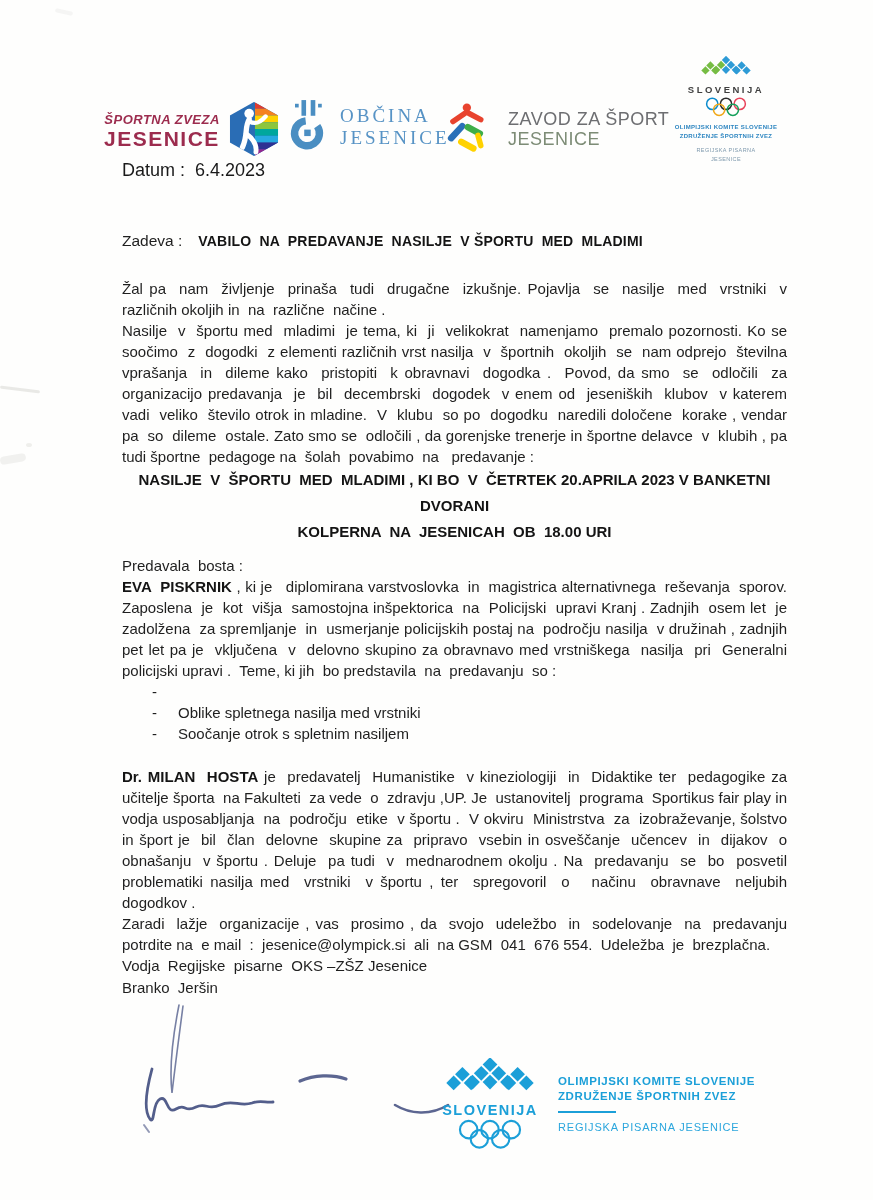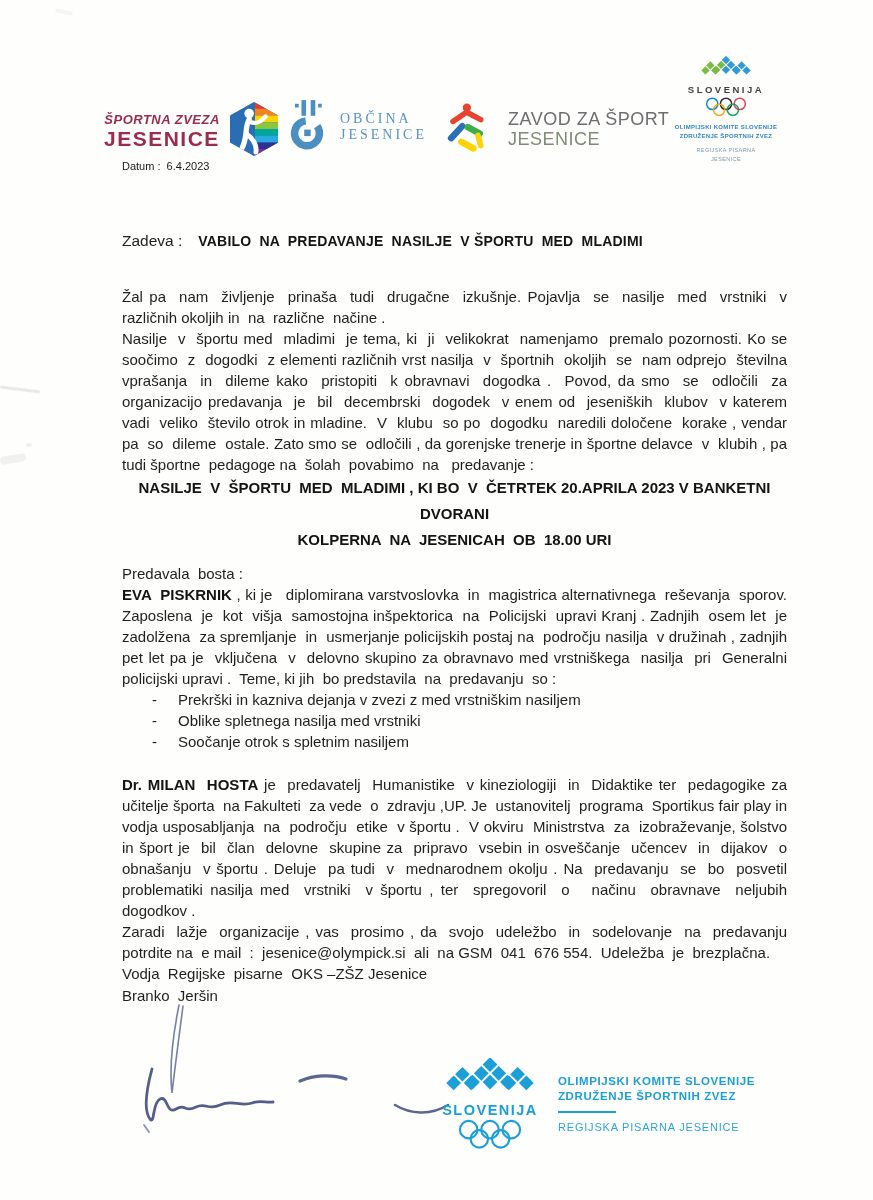--- a/index.html
+++ b/index.html
@@ -8,34 +8,34 @@
     position:relative;width:873px;height:1200px;margin:0 auto;
     background:#fefefd;overflow:hidden;color:#1f1f1f;
   }
   
   .logo{position:absolute;display:flex;align-items:center;}
   .logo-szj{left:104px;top:100px;gap:6px;}
   .szj-text{text-align:right;color:#9c2c4e;font-weight:bold;line-height:1;}
   .szj-line1{font-size:13px;letter-spacing:.5px;font-style:italic;}
   .szj-line2{font-size:21px;letter-spacing:1.5px;margin-top:2px;}
   .logo-obcina{left:283px;top:97px;gap:9px;}
-  .obcina-text{font-family:"Liberation Serif","DejaVu Serif",serif;color:#5793c5;line-height:1.15;font-size:14px;letter-spacing:3px;}
+  .obcina-text{font-family:"Liberation Serif","DejaVu Serif",serif;color:#5793c5;line-height:1.15;font-size:19px;letter-spacing:3px;}
   .logo-zavod{left:440px;top:100px;gap:18px;}
   .zavod-text{line-height:1.1;font-size:18px;letter-spacing:.5px;}
   .zavod-line1{color:#6d6e71;}
   .zavod-line2{color:#7d8c76;}
   .logo-oks-small{left:652px;top:56px;width:148px;flex-direction:column;gap:2px;}
   .oks-small-country{font-size:9.5px;font-weight:bold;letter-spacing:2.5px;color:#3f3f3f;}
   .oks-small-org{font-size:6px;font-weight:bold;color:#2e86c1;text-align:center;line-height:1.5;letter-spacing:.3px;}
   .oks-small-office{font-size:5.5px;color:#7e99ad;text-align:center;line-height:1.6;letter-spacing:.4px;margin-top:3px;}
-  .date{position:absolute;left:122px;top:160px;font-size:11px;color:#1a1a1a;white-space:pre;}
+  .date{position:absolute;left:122px;top:160px;font-size:18px;color:#1a1a1a;white-space:pre;}
   
   .content{position:absolute;left:122px;top:230px;width:665px;font-size:15px;line-height:21px;text-align:justify;}
   .content p{margin:0;white-space:pre-wrap;}
-  .subject{display:flex;align-items:baseline;gap:16px;margin:0 0 34px 0;}
+  .subject{display:flex;align-items:baseline;gap:16px;margin:0 0 26px 0;}
   .subject-label{font-size:15.5px;white-space:pre;}
   .subject-title{font-size:14px;font-weight:bold;letter-spacing:.2px;white-space:pre;color:#141414;}
   b{color:#141414;}
   .block{margin:0;}
   .p3{margin-bottom:16px;}
   .announce{font-weight:bold;text-align:center;line-height:26px;white-space:pre-wrap;color:#141414;}
   .announce-wrap{margin-bottom:10px;}
   .topics{margin:0 0 22px 0;}
   .topic-row{display:flex;}
   .topic-dash{width:26px;margin-left:30px;}
@@ -191,21 +191,20 @@
       <div class="announce">NASILJE  V  ŠPORTU  MED  MLADIMI , KI BO  V  ČETRTEK 20.APRILA 2023 V BANKETNI  DVORANI</div>
       <div class="announce">KOLPERNA  NA  JESENICAH  OB  18.00 URI</div>
     </div>
 
     <p class="block">Predavala  bosta :</p>
     <p class="block"><b>EVA  PISKRNIK</b><span> , ki je   diplomirana varstvoslovka  in  magistrica alternativnega  reševanja  sporov. Zaposlena  je  kot  višja  samostojna inšpektorica  na  Policijski  upravi Kranj . Zadnjih  osem let  je zadolžena  za spremljanje  in  usmerjanje policijskih postaj na  področju nasilja  v družinah , zadnjih pet let pa je  vključena  v  delovno skupino za obravnavo med vrstniškega  nasilja  pri  Generalni policijski upravi .  Teme, ki jih  bo predstavila  na  predavanju  so :</span></p>
 
     <div class="topics">
       <div class="topic-row">
         <span class="topic-dash">-</span>
-        <span>Prekrški in kazniva  dejanja v  zvezi  z  med vrstniškim nasiljem</span>
       </div>
       <div class="topic-row">
         <span class="topic-dash">-</span>
         <span>Oblike spletnega  nasilja  med  vrstniki</span>
       </div>
       <div class="topic-row">
         <span class="topic-dash">-</span>
         <span>Soočanje  otrok  s  spletnim  nasiljem</span>
       </div>
     </div>

